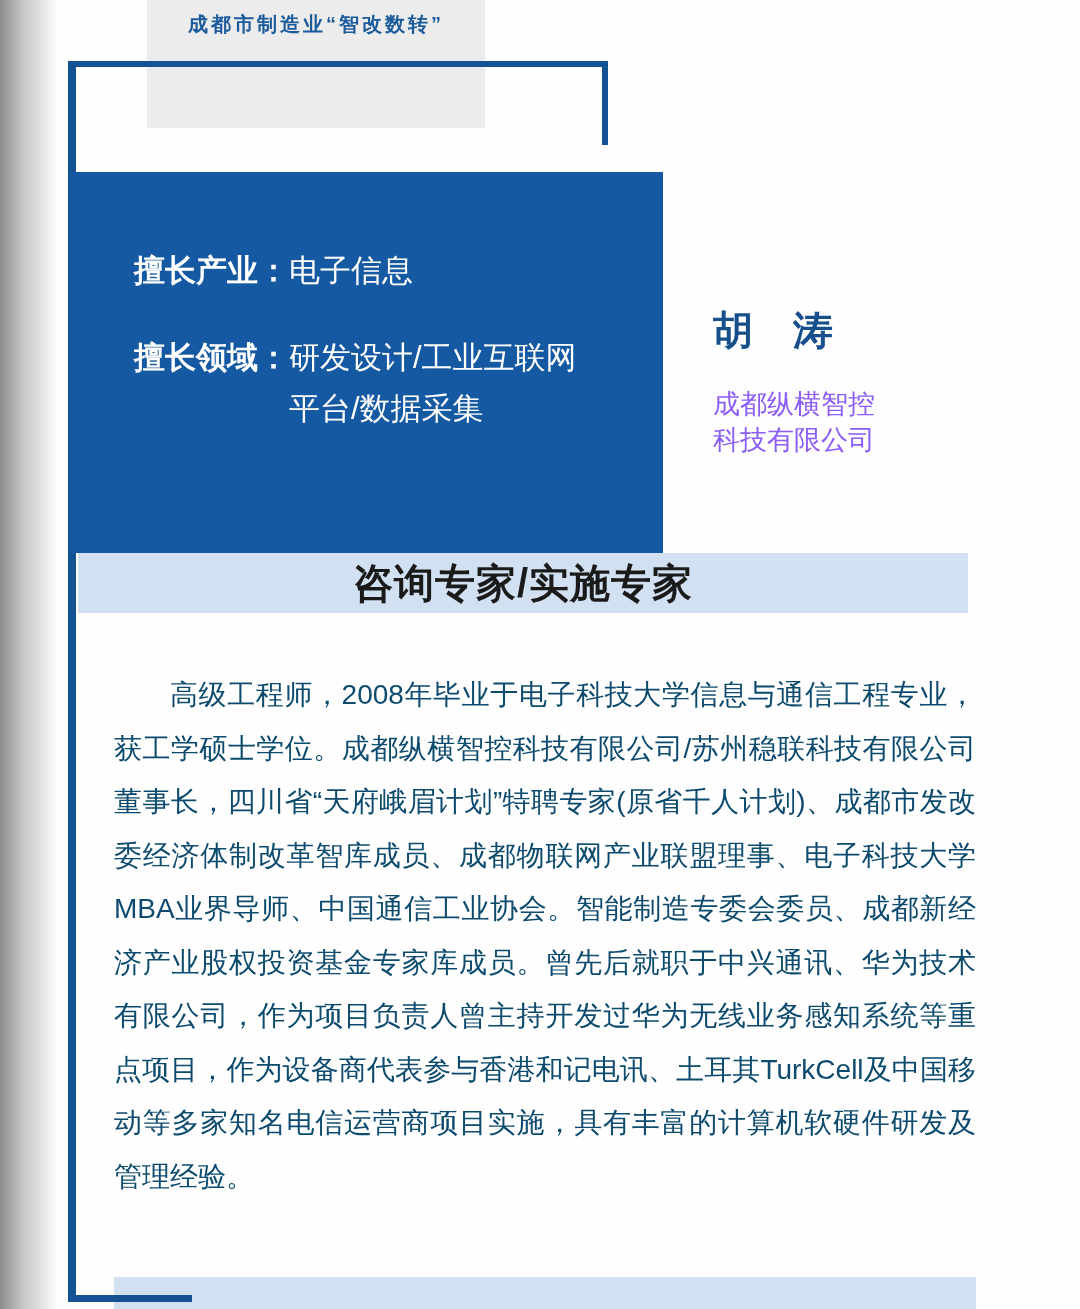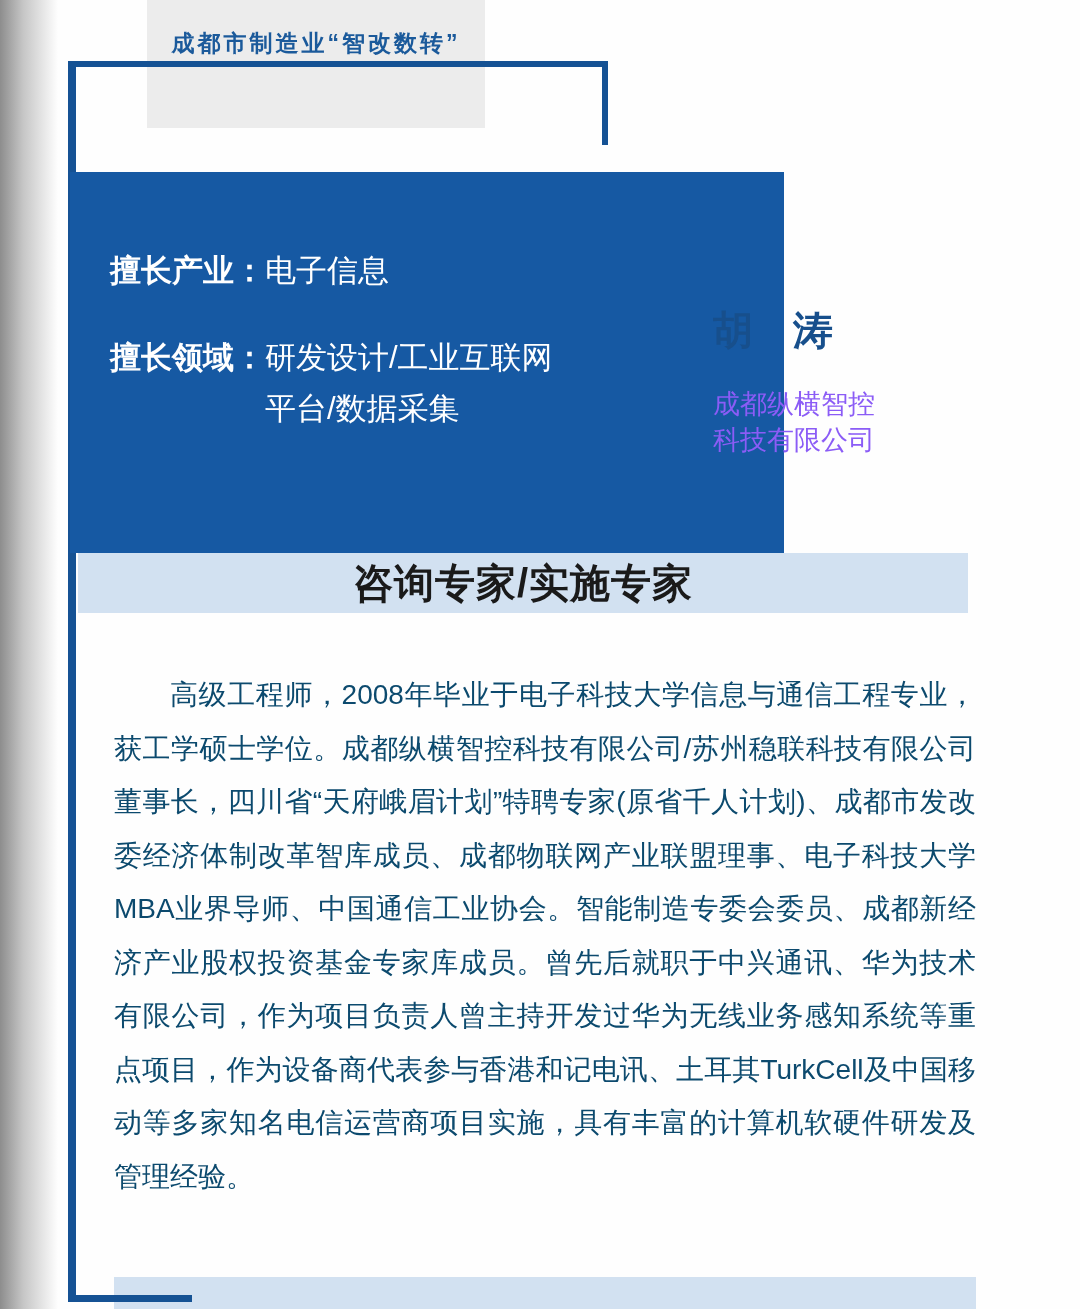--- a/index.html
+++ b/index.html
@@ -21,38 +21,38 @@
     z-index:1;
   }
   
   .kicker-box{
     position:absolute;left:147px;top:0;width:338px;height:128px;
     background:#ececec;z-index:2;
     text-align:center;
   }
   .kicker-text{
     display:inline-block;
-    margin-top:28px;
-    font-size:23px;font-weight:bold;
+    margin-top:11px;
+    font-size:20px;font-weight:bold;
     letter-spacing:3px;
     color:#1b5a9b;
     white-space:nowrap;
   }
   
   .frame-piece{position:absolute;background:#155294;z-index:3;}
   .frame-top{left:68px;top:61px;width:540px;height:6px;}
   .frame-right{left:602px;top:61px;width:6px;height:84px;}
   .frame-left{left:68px;top:61px;width:8px;height:1241px;}
   .frame-foot{left:68px;top:1295px;width:124px;height:7px;}
   
   .expert-card{
-    position:absolute;left:70px;top:172px;width:714px;height:381px;
+    position:absolute;left:70px;top:172px;width:593px;height:381px;
     background:#1659a3;z-index:4;
     box-sizing:border-box;
-    padding:73px 0 0 40px;
+    padding:73px 0 0 64px;
     color:#ffffff;
   }
   .field-row{
     display:flex;
     font-size:31px;line-height:51px;
   }
   .field-row + .field-row{margin-top:36px;}
   .field-label{font-weight:bold;white-space:nowrap;}
   .field-value{white-space:pre-line;}
   

